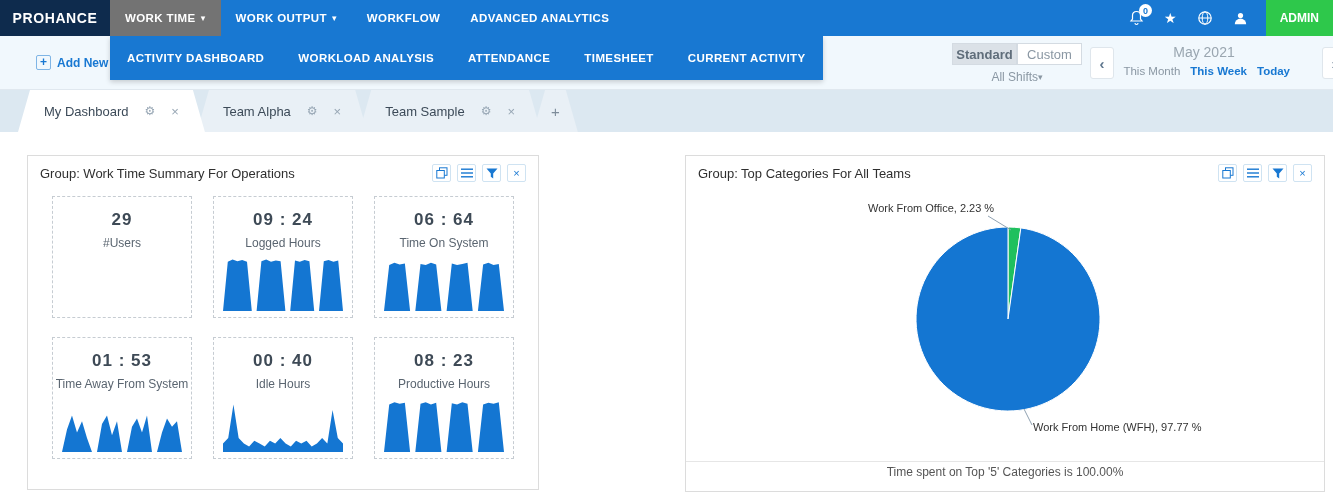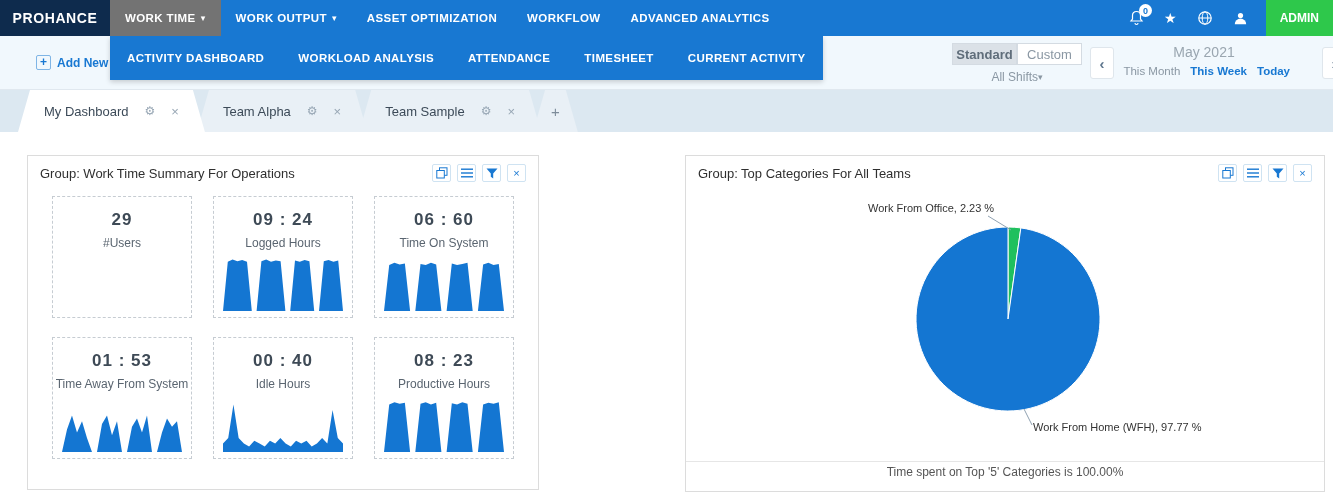--- a/index.html
+++ b/index.html
@@ -78,23 +78,20 @@
     <nav class="nav-items">
       <div class="nav-item active">
         <span>WORK TIME</span>
         <span class="caret">▾</span>
       </div>
       <div class="nav-item">
         <span>WORK OUTPUT</span>
         <span class="caret">▾</span>
       </div>
       <div class="nav-item">
-        <span>ASSET OPTIMIZATION</span>
-      </div>
-      <div class="nav-item">
         <span>WORKFLOW</span>
       </div>
       <div class="nav-item">
         <span>ADVANCED ANALYTICS</span>
       </div>
     </nav>
     <div class="nav-right">
       <div class="nav-icon">
         <svg width="15" height="16" viewBox="0 0 15 16">
           <path d="M7.5 1.5c-2.5 0-4 1.8-4 4v3.6L2 11h11l-1.5-1.9V5.5c0-2.2-1.5-4-4-4z" fill="none" stroke="#fff" stroke-width="1.2"></path>
@@ -219,21 +216,21 @@
           <div class="tile-label">#Users</div>
         </div>
         <div class="tile">
           <div class="tile-value">09 : 24</div>
           <div class="tile-label">Logged Hours</div>
           <svg class="spark" viewBox="0 0 100 30" preserveAspectRatio="none">
               <polygon points="0,30 0.00,30.00 4.00,3.60 8.00,2.40 12.00,3.30 16.00,2.70 20.00,3.60 24.00,30.00 28.00,30.00 32.00,3.30 36.00,2.40 40.00,3.60 44.00,3.00 48.00,3.30 52.00,30.00 56.00,30.00 60.00,3.00 64.00,3.60 68.00,2.70 72.00,3.30 76.00,30.00 80.00,30.00 84.00,3.30 88.00,2.70 92.00,3.60 96.00,3.00 100.00,30.00 100,30" fill="#1476d2"></polygon>
             </svg>
         </div>
         <div class="tile">
-          <div class="tile-value">06 : 60</div>
+          <div class="tile-value">06 : 64</div>
           <div class="tile-label">Time On System</div>
           <svg class="spark" viewBox="0 0 100 30" preserveAspectRatio="none">
               <polygon points="0,30 0.00,30.00 4.35,5.40 8.70,4.20 13.04,5.10 17.39,4.50 21.74,30.00 26.09,30.00 30.43,4.80 34.78,5.40 39.13,4.20 43.48,5.10 47.83,30.00 52.17,30.00 56.52,4.50 60.87,5.40 65.22,4.80 69.57,4.20 73.91,30.00 78.26,30.00 82.61,5.10 86.96,4.20 91.30,5.40 95.65,4.80 100.00,30.00 100,30" fill="#1476d2"></polygon>
             </svg>
         </div>
         <div class="tile">
           <div class="tile-value">01 : 53</div>
           <div class="tile-label">Time Away From System</div>
           <svg class="spark" viewBox="0 0 100 30" preserveAspectRatio="none">
               <polygon points="0,30 0.00,30.00 4.17,18.00 8.33,10.50 12.50,19.50 16.67,13.50 20.83,22.50 25.00,30.00 29.17,30.00 33.33,15.00 37.50,10.50 41.67,21.00 45.83,13.50 50.00,30.00 54.17,30.00 58.33,16.50 62.50,12.00 66.67,19.50 70.83,10.50 75.00,30.00 79.17,30.00 83.33,19.50 87.50,12.00 91.67,16.50 95.83,13.50 100.00,30.00 100,30" fill="#1476d2"></polygon>

